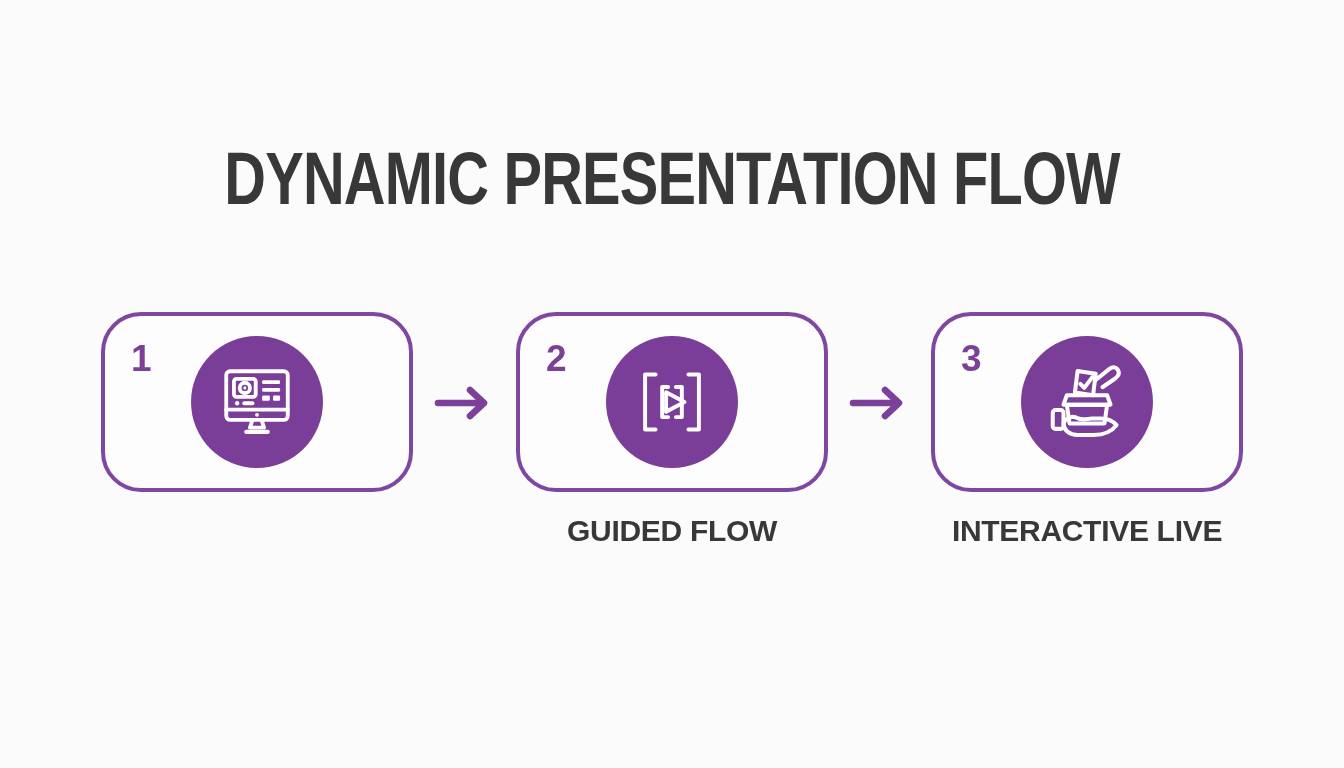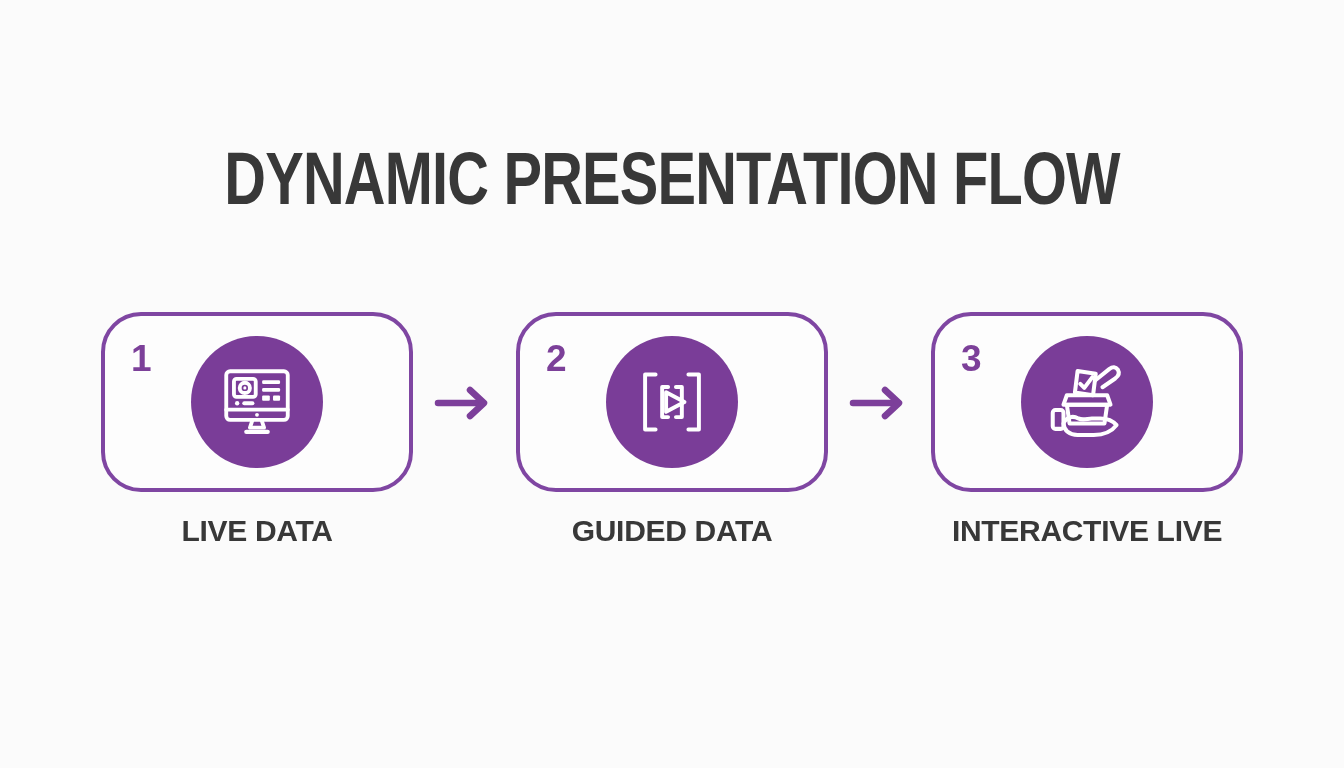--- a/index.html
+++ b/index.html
@@ -135,21 +135,20 @@
             <rect class="f" x="20.5" y="31.4" width="9.5" height="3.2" rx="1.6"></rect>
             <rect class="f" x="36" y="15" width="14" height="3" rx="1"></rect>
             <rect class="f" x="36" y="21" width="14" height="3" rx="1"></rect>
             <rect class="f" x="36" y="27" width="6" height="4" rx="0.8"></rect>
             <rect class="f" x="44.5" y="27" width="5.5" height="4" rx="0.8"></rect>
             <path class="s" d="M28.5 46 L26.5 52 L37.5 52 L35.5 46"></path>
             <rect class="f" x="22" y="53.6" width="20" height="3.4" rx="1.7"></rect>
           </svg>
         </div>
       </div>
-      <div class="step-label">LIVE DATA</div>
     </div>
 
     <div class="arrow-cell">
       <svg class="arrow-svg" width="66" height="40" viewBox="0 0 66 40">
         <line class="a" x1="6" y1="20" x2="48" y2="20"></line>
         <path class="a" d="M38 7 L52 20 L38 33"></path>
       </svg>
     </div>
 
     <div class="step">
@@ -158,21 +157,21 @@
         <div class="icon-circle">
           <svg class="icon-svg" width="84" height="84" viewBox="0 0 64 64">
             <path class="s" d="M19.5 11 H11.5 V53 H19.5"></path>
             <path class="s" d="M44.5 11 H52.5 V53 H44.5"></path>
             <path class="s" d="M29 20.5 H24.5 V43.5 H29"></path>
             <path class="s" d="M35 20.5 H39.5 V43.5 H35"></path>
             <path class="s" d="M27.5 24.5 L41.5 32 L27.5 39.5 Z"></path>
           </svg>
         </div>
       </div>
-      <div class="step-label">GUIDED DATA</div>
+      <div class="step-label">GUIDED FLOW</div>
     </div>
 
     <div class="arrow-cell">
       <svg class="arrow-svg" width="66" height="40" viewBox="0 0 66 40">
         <line class="a" x1="6" y1="20" x2="48" y2="20"></line>
         <path class="a" d="M38 7 L52 20 L38 33"></path>
       </svg>
     </div>
 
     <div class="step">

